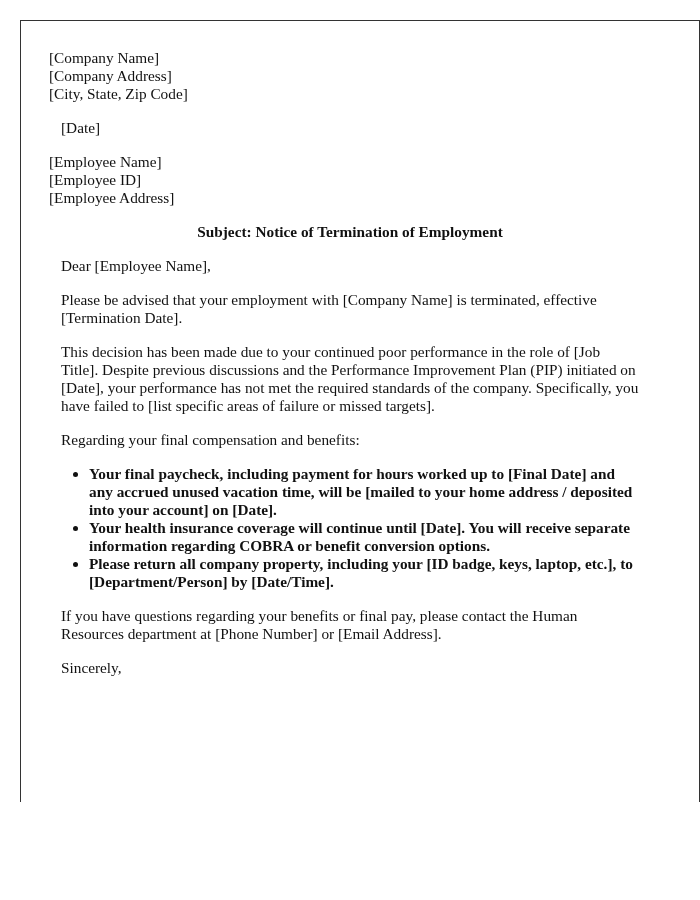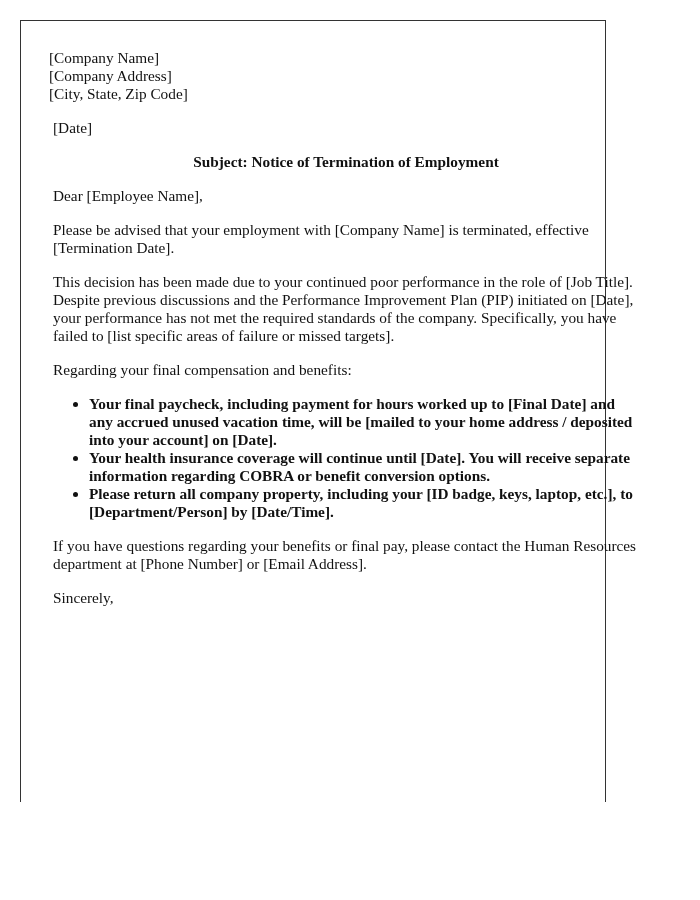--- a/index.html
+++ b/index.html
@@ -1,42 +1,47 @@
 <!DOCTYPE html>
 <html><head>
   <meta charset="utf-8">
   <style>
     html, body { margin: 0; padding: 0; background: #ffffff; }
     body { width: 700px; height: 900px; position: relative; overflow: hidden;
            font-family: "Liberation Serif", "DejaVu Serif", serif; color: #111; font-size: 15.3px; line-height: 18px; }
-    .page { position: absolute; left: 20px; top: 20px; width: 586px; height: 782px;
+    .page { position: absolute; left: 20px; top: 20px; width: 680px; height: 782px;
             border-left: 1.5px solid #333; border-right: 1.5px solid #333; border-top: 1.5px solid #333;
             box-sizing: border-box; }
     .content { position: absolute; left: 28px; top: 28px; width: 590px; }
     .block { margin: 0 0 16px 0; }
     .line { display: block; }
-    p { margin: 0 0 16px 4px; }
+    p { margin: 0 0 16px 12px; }
     .subject { font-weight: bold; text-align: center; }
     ul { margin: 0 0 16px 0; padding-left: 40px; list-style: disc; font-weight: bold; }
     li { margin: 0; }
   </style>
 </head>
 <body>
 
 <div class="page">
   <div class="content">
 
     <div class="block">
       <span class="line">[Company Name]</span>
       <span class="line">[Company Address]</span>
       <span class="line">[City, State, Zip Code]</span>
     </div>
 
     <p>[Date]</p>
 
+    <div class="block">
+      <span class="line">[Employee Name]</span>
+      <span class="line">[Employee ID]</span>
+      <span class="line">[Employee Address]</span>
+    </div>
 
     <p class="subject">Subject: Notice of Termination of Employment</p>
 
     <p>Dear [Employee Name],</p>
 
     <p>Please be advised that your employment with [Company Name] is terminated, effective [Termination Date].</p>
     <p>This decision has been made due to your continued poor performance in the role of [Job Title]. Despite previous discussions and the Performance Improvement Plan (PIP) initiated on [Date], your performance has not met the required standards of the company. Specifically, you have failed to [list specific areas of failure or missed targets].</p>
     <p>Regarding your final compensation and benefits:</p>
 
     <ul>

